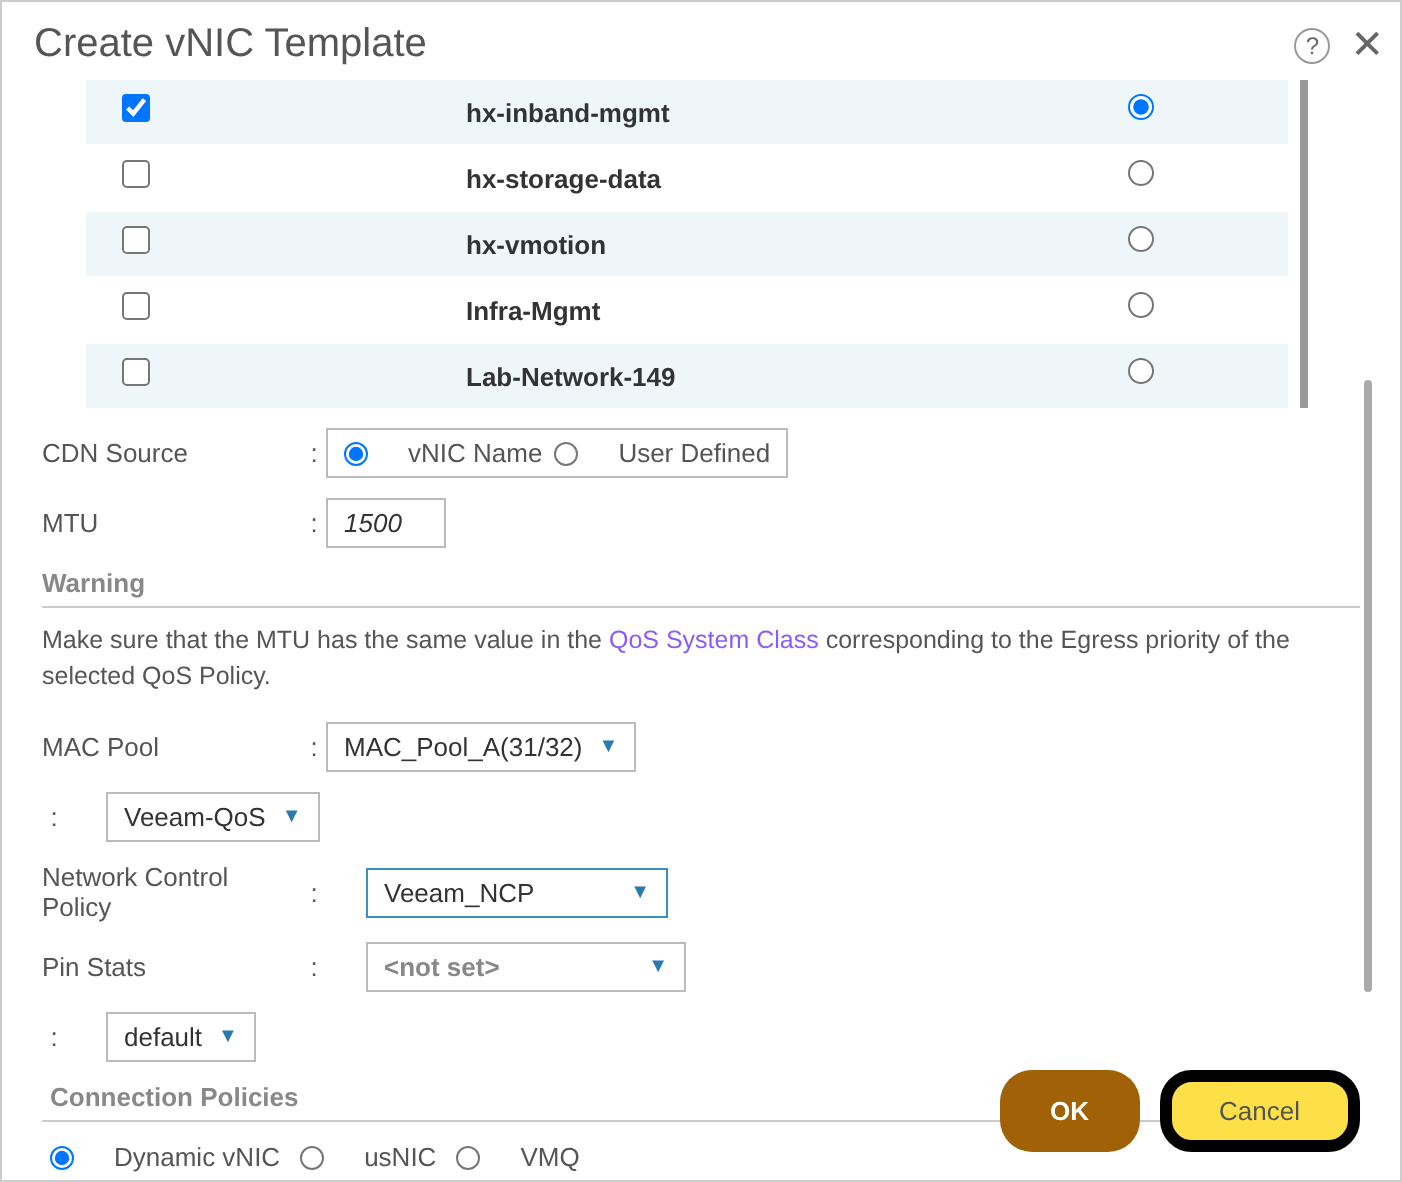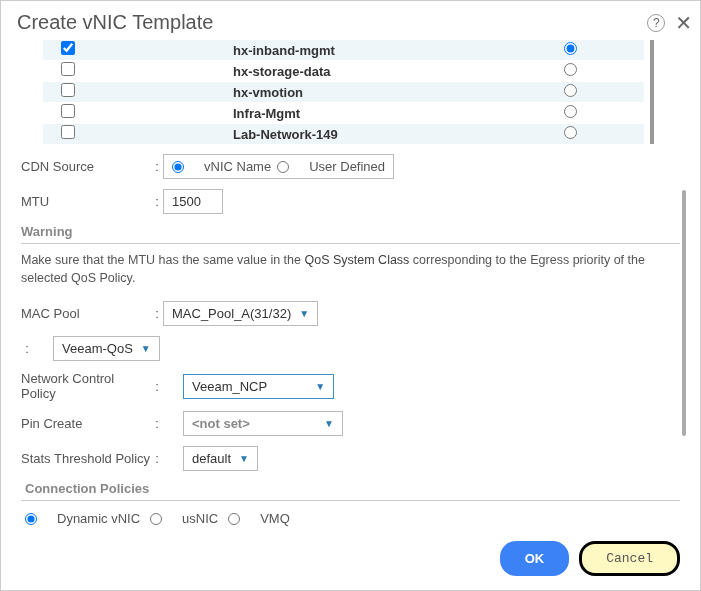--- a/index.html
+++ b/index.html
@@ -4,50 +4,50 @@
 <style>
 * { box-sizing: border-box; margin: 0; padding: 0; font-family: Arial, sans-serif; }
 body { background: #fff; width: 701px; height: 591px; position: relative; border: 1px solid #ccc; }
 .dialog-header { display: flex; align-items: center; justify-content: space-between; padding: 10px 8px 6px 16px; }
 .dialog-title { font-size: 20px; color: #555; font-weight: normal; }
 .header-icons { display: flex; align-items: center; gap: 10px; }
 .help-icon { width: 18px; height: 18px; border: 1px solid #999; border-radius: 50%; display: flex; align-items: center; justify-content: center; font-size: 12px; color: #666; cursor: pointer; }
 .close-icon { font-size: 20px; color: #666; cursor: pointer; line-height: 1; }
 .content { padding: 0 16px 0 16px; position: relative; }
 .vlan-table { margin-left: 26px; margin-right: 30px; border-right: 4px solid #999; padding-right: 6px; }
-.vlan-row { display: flex; align-items: center; height: 20px; background: #eef6fa; margin-bottom: 1px; }
+.vlan-row { display: flex; align-items: center; height: 32px; background: #eef6fa; margin-bottom: 1px; }
 .vlan-row:nth-child(even) { background: #fff; }
 .vlan-check { width: 60px; padding-left: 18px; }
 .vlan-check input[type=checkbox] { width: 14px; height: 14px; }
 .vlan-name { flex: 1; font-size: 13px; color: #333; padding-left: 130px; font-weight: bold;}
 .vlan-radio { width: 80px; }
 .vlan-radio input[type=radio] { width: 13px; height: 13px; }
 .form-area { margin-top: 10px; padding: 0 4px; }
 .form-row { display: flex; align-items: center; margin: 10px 0; font-size: 13px; color: #555; }
 .form-label { width: 130px; }
 .form-colon { width: 12px; text-align: center; }
 .radio-group-box { border: 1px solid #bbb; padding: 4px 8px; display: inline-flex; gap: 6px; align-items: center; }
 .radio-opt { display: inline-flex; align-items: center; gap: 20px; font-size: 13px; }
 .radio-opt input { width:12px; height:12px; }
-.text-input { border: 1px solid #bbb; padding: 4px 8px; font-size: 13px; width: 60px; color:#333; }
+.text-input { border: 1px solid #bbb; padding: 4px 8px; font-size: 13px; width: 60px; color:#333;font-style:italic; }
 .section-title { font-size: 13px; color: #888; font-weight: bold; margin: 6px 0 2px 0; }
 .section-title.connpol { margin-left:4px; }
 .hr { border: none; border-top: 1px solid #ccc; margin: 4px 0 8px 0; }
 .warning-text { font-size: 12.5px; color: #555; margin: 6px 0 14px 0; line-height: 1.4; }
-.warning-text a { color: #404040; text-decoration: none; }
+.warning-text a { color: #8b5cf6; text-decoration: none; }
 .select-box { border: 1px solid #bbb; padding: 4px 8px; font-size: 13px; display: inline-flex; align-items: center; justify-content: space-between; color:#333; background:#fff; cursor:pointer; min-width: 70px; }
 .select-box.wide { min-width: 160px; }
 .select-box.highlight { border-color: #3b8fc2; gap: 40px; }
 .sel-arrow { color: #2a7ab0; font-size: 10px; margin-left: 8px; }
 .radio-line { display: flex; gap: 6px; align-items: center; font-size: 13px; color: #555; margin: 10px 0 4px 4px; }
 .radio-line .radio-opt { margin-right: 4px; }
 .footer { position: absolute; right: 20px; bottom: 14px; display: flex; gap: 10px; }
 .btn { border-radius: 16px; padding: 7px 24px; font-size: 13px; cursor: pointer; border:1px solid transparent; }
-.btn-ok { background: #3b82f6; color: #fff; font-weight: bold; }
-.btn-cancel { background: #fef9c3; color: #555; border: 3px solid #000000; font-family: Liberation Mono, monospace; }
+.btn-ok { background: #a16207; color: #fff; font-weight: bold; }
+.btn-cancel { background: #fde047; color: #555; border: 6px solid #000000; }
 .right-scroll { position:absolute; right:14px; top:150px; bottom:90px; width:4px; background:#aaa; border-radius:2px; }
 .vlan-area { position: relative; }
 </style>
 </head>
 <body>
 
 <div class="dialog-header">
   <div class="dialog-title">Create vNIC Template</div>
   <div class="header-icons">
     <div class="help-icon">?</div>
@@ -136,30 +136,29 @@
     <div class="form-row">
       <div class="form-label">Network Control Policy</div>
       <div class="form-colon">:</div>
       <div class="select-box highlight" style="margin-left:20px;">
           <span>Veeam_NCP</span>
           <span class="sel-arrow">▼</span>
         </div>
     </div>
 
     <div class="form-row">
-      <div class="form-label">Pin Create</div>
+      <div class="form-label">Pin Stats</div>
       <div class="form-colon">:</div>
       <div class="select-box wide" style="margin-left:20px; color:#888;font-weight:bold;">
           <span>&lt;not set&gt;</span>
           <span class="sel-arrow">▼</span>
         </div>
     </div>
 
     <div class="form-row">
-      <div class="form-label">Stats Threshold Policy</div>
       <div class="form-colon">:</div>
       <div class="select-box" style="margin-left:20px;">
           <span>default</span>
           <span class="sel-arrow">▼</span>
         </div>
     </div>
 
     <div class="section-title connpol">Connection Policies</div>
     <hr class="hr">
 

